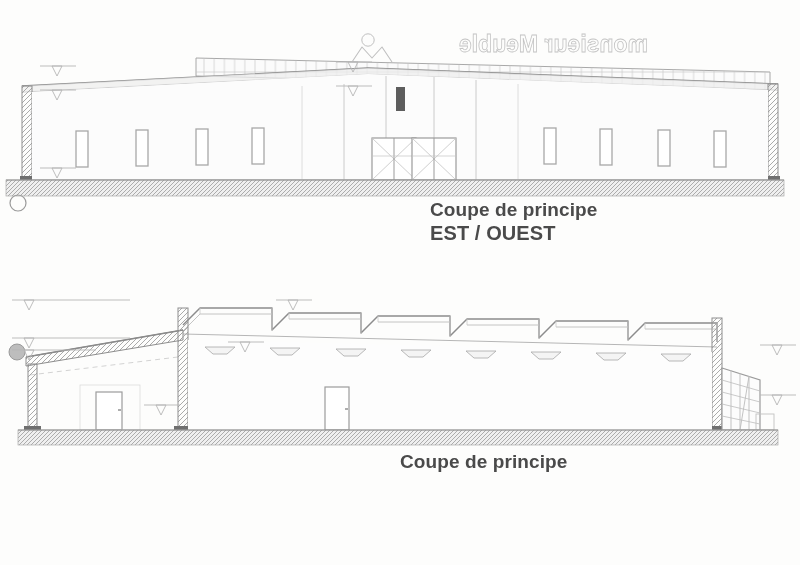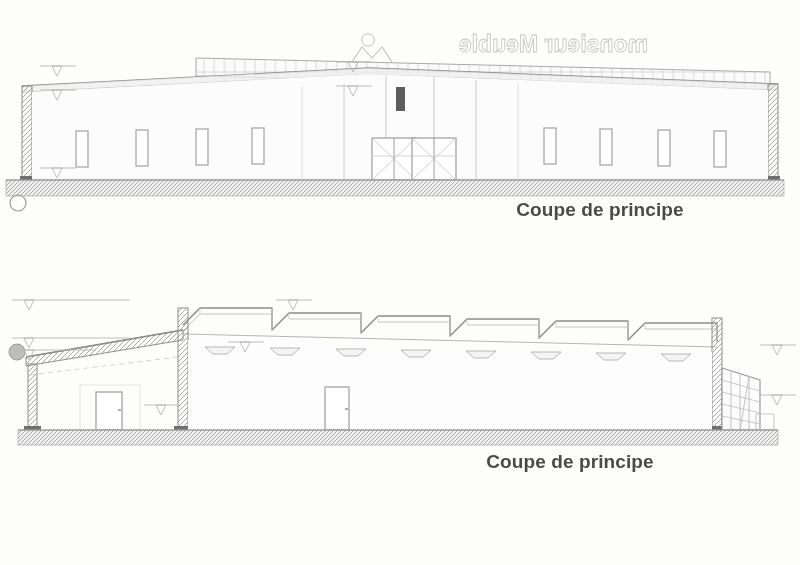--- a/index.html
+++ b/index.html
@@ -8,21 +8,20 @@
     background:#fdfdfc;
     font-family:"Liberation Sans",sans-serif;
     overflow:hidden;
     position:relative;
   }
   #sheet{position:absolute;inset:0;}
   svg{display:block;width:800px;height:565px;}
 
   .caption{
     position:absolute;
-    text-align:center;
     font-family:"Liberation Sans",sans-serif;
     font-weight:bold;
     color:#4a4a4a;
     line-height:1.22;
     letter-spacing:.1px;
     white-space:nowrap;
   }
   .caption .l1{font-size:19px;display:block;}
   .caption .l2{font-size:20px;display:block;}
 
@@ -254,17 +253,18 @@
             <path d="M772,395 L782,395 L777,405 Z"></path>
             <path d="M760,395 L796,395"></path>
           </g>
     </g>
   </g>
 </svg>
 </div>
 
 <div class="caption" id="caption-east-west">
   <span class="l1">Coupe de principe</span>
+  <span class="l2">EST / OUEST</span>
 </div>
 
 <div class="caption" id="caption-north-south">
   <span class="l1">Coupe de principe</span>
 </div>
 
 </body></html>

